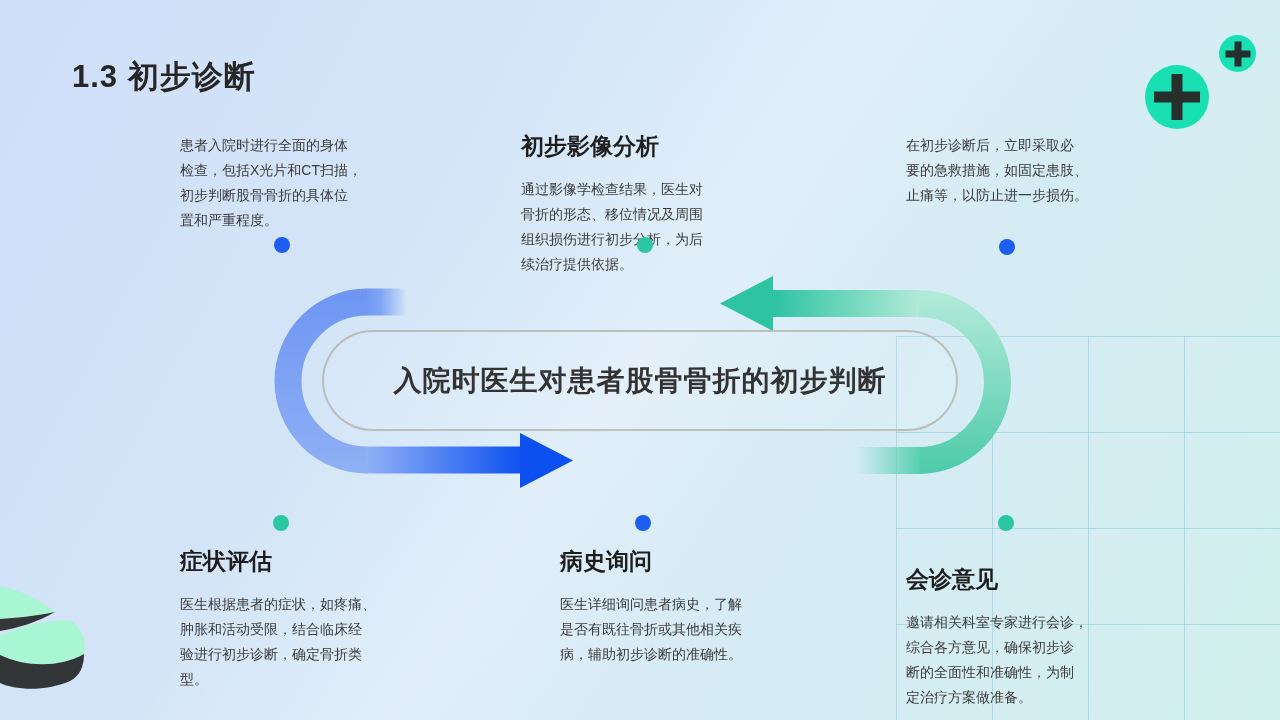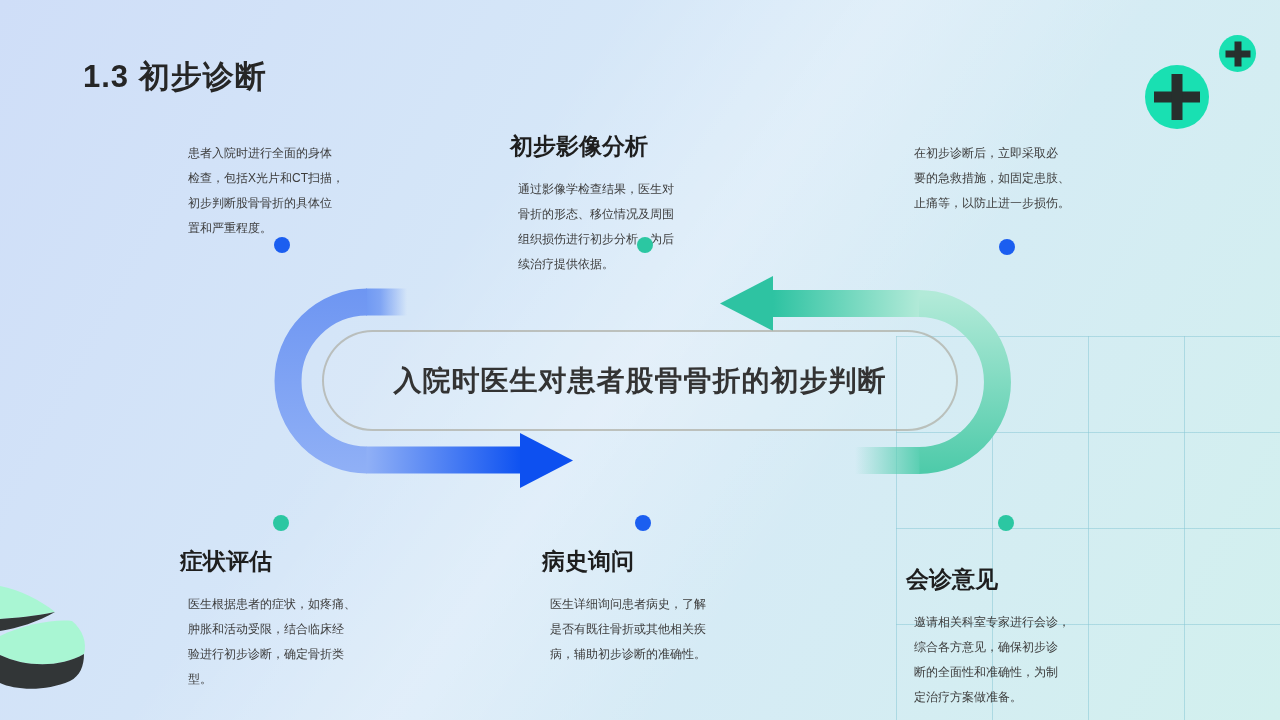--- a/index.html
+++ b/index.html
@@ -13,36 +13,36 @@
     background:linear-gradient(125deg,rgba(255,255,255,0) 35%,rgba(255,255,255,0.25) 50%,rgba(255,255,255,0) 65%);
   }
   .grid{
     position:absolute;left:896px;top:336px;right:0;bottom:0;
     background-image:
       linear-gradient(to right, rgba(139,201,214,0.55) 1px, transparent 1px),
       linear-gradient(to bottom, rgba(139,201,214,0.55) 1px, transparent 1px);
     background-size:96px 96px;
   }
   .title{
-    position:absolute;left:83px;top:56px;margin:0;
+    position:absolute;left:72px;top:56px;margin:0;
     font-size:31px;font-weight:700;color:#262626;letter-spacing:1px;text-align:right;
   }
   .arrows{position:absolute;left:0;top:0;}
   .pill{
     position:absolute;left:322px;top:330px;width:636px;height:101px;box-sizing:border-box;
     border:2px solid rgba(173,173,163,0.70);border-radius:60px;
     background:rgba(255,255,255,0.10);
     display:flex;align-items:center;justify-content:center;
   }
   .pill span{font-size:28px;font-weight:700;color:#333;letter-spacing:1px;}
   .col{position:absolute;width:262px;}
   .col h3{margin:0 0 17px 0;font-size:23px;line-height:27px;font-weight:700;color:#1e1e1e;}
-  .col p{margin:8px;font-size:12px;line-height:25px;color:#3c3c3c;white-space:pre-line;}
-  .c1{left:180px;top:133px}.c2{left:510px;top:133px}.c3{left:906px;top:133px}
-  .c4{left:180px;top:548px}.c5{left:542px;top:548px}.c6{left:906px;top:566px}
+  .col p{margin:0;font-size:14px;line-height:25px;color:#3c3c3c;white-space:pre-line;}
+  .c1{left:180px;top:133px}.c2{left:521px;top:133px}.c3{left:906px;top:133px}
+  .c4{left:180px;top:548px}.c5{left:560px;top:548px}.c6{left:906px;top:566px}
   .dot{position:absolute;width:16px;height:16px;border-radius:50%;}
   .dot-blue{background:#1b5ef0}
   .dot-teal{background:#2bc7a2}
   .d1{left:274px;top:237px}.d2{left:637px;top:237px}.d3{left:999px;top:239px}
   .d4{left:273px;top:515px}.d5{left:635px;top:515px}.d6{left:998px;top:515px}
   .plus{position:absolute;border-radius:50%;background:#19e0b2;}
   .plus::before,.plus::after{
     content:"";position:absolute;left:50%;top:50%;transform:translate(-50%,-50%);
     background:#272f2d;
   }

